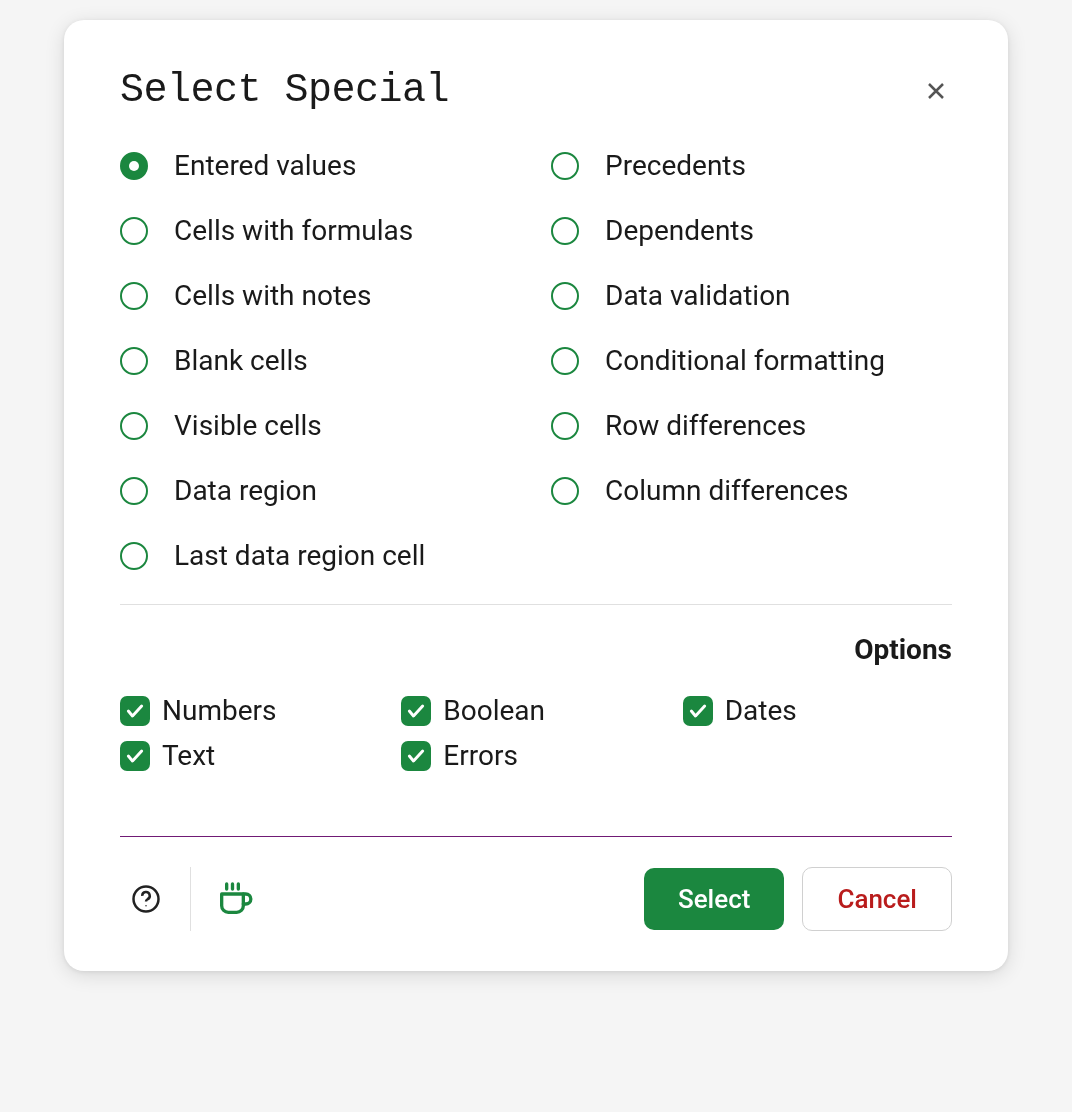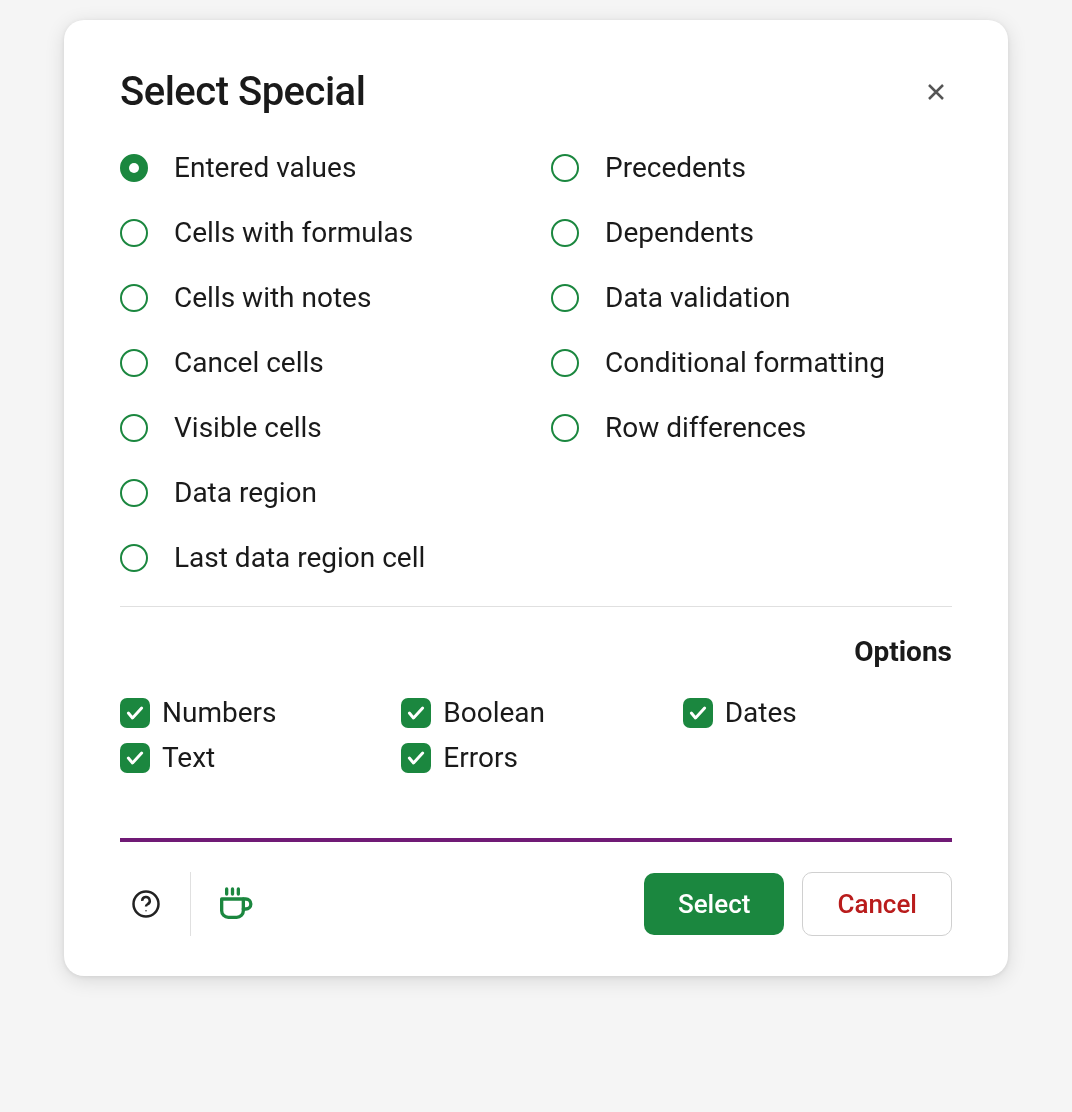--- a/index.html
+++ b/index.html
@@ -23,20 +23,21 @@
       box-shadow: 0 4px 20px rgba(0,0,0,0.12), 0 1px 4px rgba(0,0,0,0.08);
       width: 944px;
       padding: 48px 56px 40px 56px;
       position: relative;
     }
     .dialog-header {
       display: flex;
       justify-content: space-between;
       align-items: center;
       margin-bottom: 36px;
+      font-family: Liberation Mono, monospace;
     }
     .dialog-title {
       font-size: 40px;
       font-weight: 500;
       color: #1a1a1a;
       letter-spacing: -0.5px;
     }
     .close-btn {
       cursor: pointer;
       width: 32px;
@@ -135,21 +136,21 @@
       stroke-width: 3.5;
       fill: none;
       stroke-linecap: round;
       stroke-linejoin: round;
     }
     .checkbox-label {
       font-size: 28px;
       color: #1a1a1a;
     }
     .footer {
-      border-top: 4px solid #701a75;
+      border-top: 1px solid #701a75;
       padding-top: 30px;
       display: flex;
       align-items: center;
     }
     .footer-left {
       display: flex;
       align-items: center;
     }
     .help-btn {
       width: 52px;
@@ -227,21 +228,21 @@
     <div class="radio-item" style="grid-column:1;grid-row:2">
       <span class="radio-circle"></span>
       <span class="radio-label">Cells with formulas</span>
     </div>
     <div class="radio-item" style="grid-column:1;grid-row:3">
       <span class="radio-circle"></span>
       <span class="radio-label">Cells with notes</span>
     </div>
     <div class="radio-item" style="grid-column:1;grid-row:4">
       <span class="radio-circle"></span>
-      <span class="radio-label">Cancel cells</span>
+      <span class="radio-label">Blank cells</span>
     </div>
     <div class="radio-item" style="grid-column:1;grid-row:5">
       <span class="radio-circle"></span>
       <span class="radio-label">Visible cells</span>
     </div>
     <div class="radio-item" style="grid-column:1;grid-row:6">
       <span class="radio-circle"></span>
       <span class="radio-label">Data region</span>
     </div>
     <div class="radio-item" style="grid-column:1;grid-row:7">
@@ -261,20 +262,24 @@
       <span class="radio-circle"></span>
       <span class="radio-label">Data validation</span>
     </div>
     <div class="radio-item" style="grid-column:2;grid-row:4">
       <span class="radio-circle"></span>
       <span class="radio-label">Conditional formatting</span>
     </div>
     <div class="radio-item" style="grid-column:2;grid-row:5">
       <span class="radio-circle"></span>
       <span class="radio-label">Row differences</span>
+    </div>
+    <div class="radio-item" style="grid-column:2;grid-row:6">
+      <span class="radio-circle"></span>
+      <span class="radio-label">Column differences</span>
     </div>
   </div>
 
   <hr class="divider">
 
   <h2 class="options-heading">Options</h2>
 
   <div class="checkbox-grid">
     <div class="checkbox-item" style="grid-column:1;grid-row:1">
       <span class="checkbox-box">

